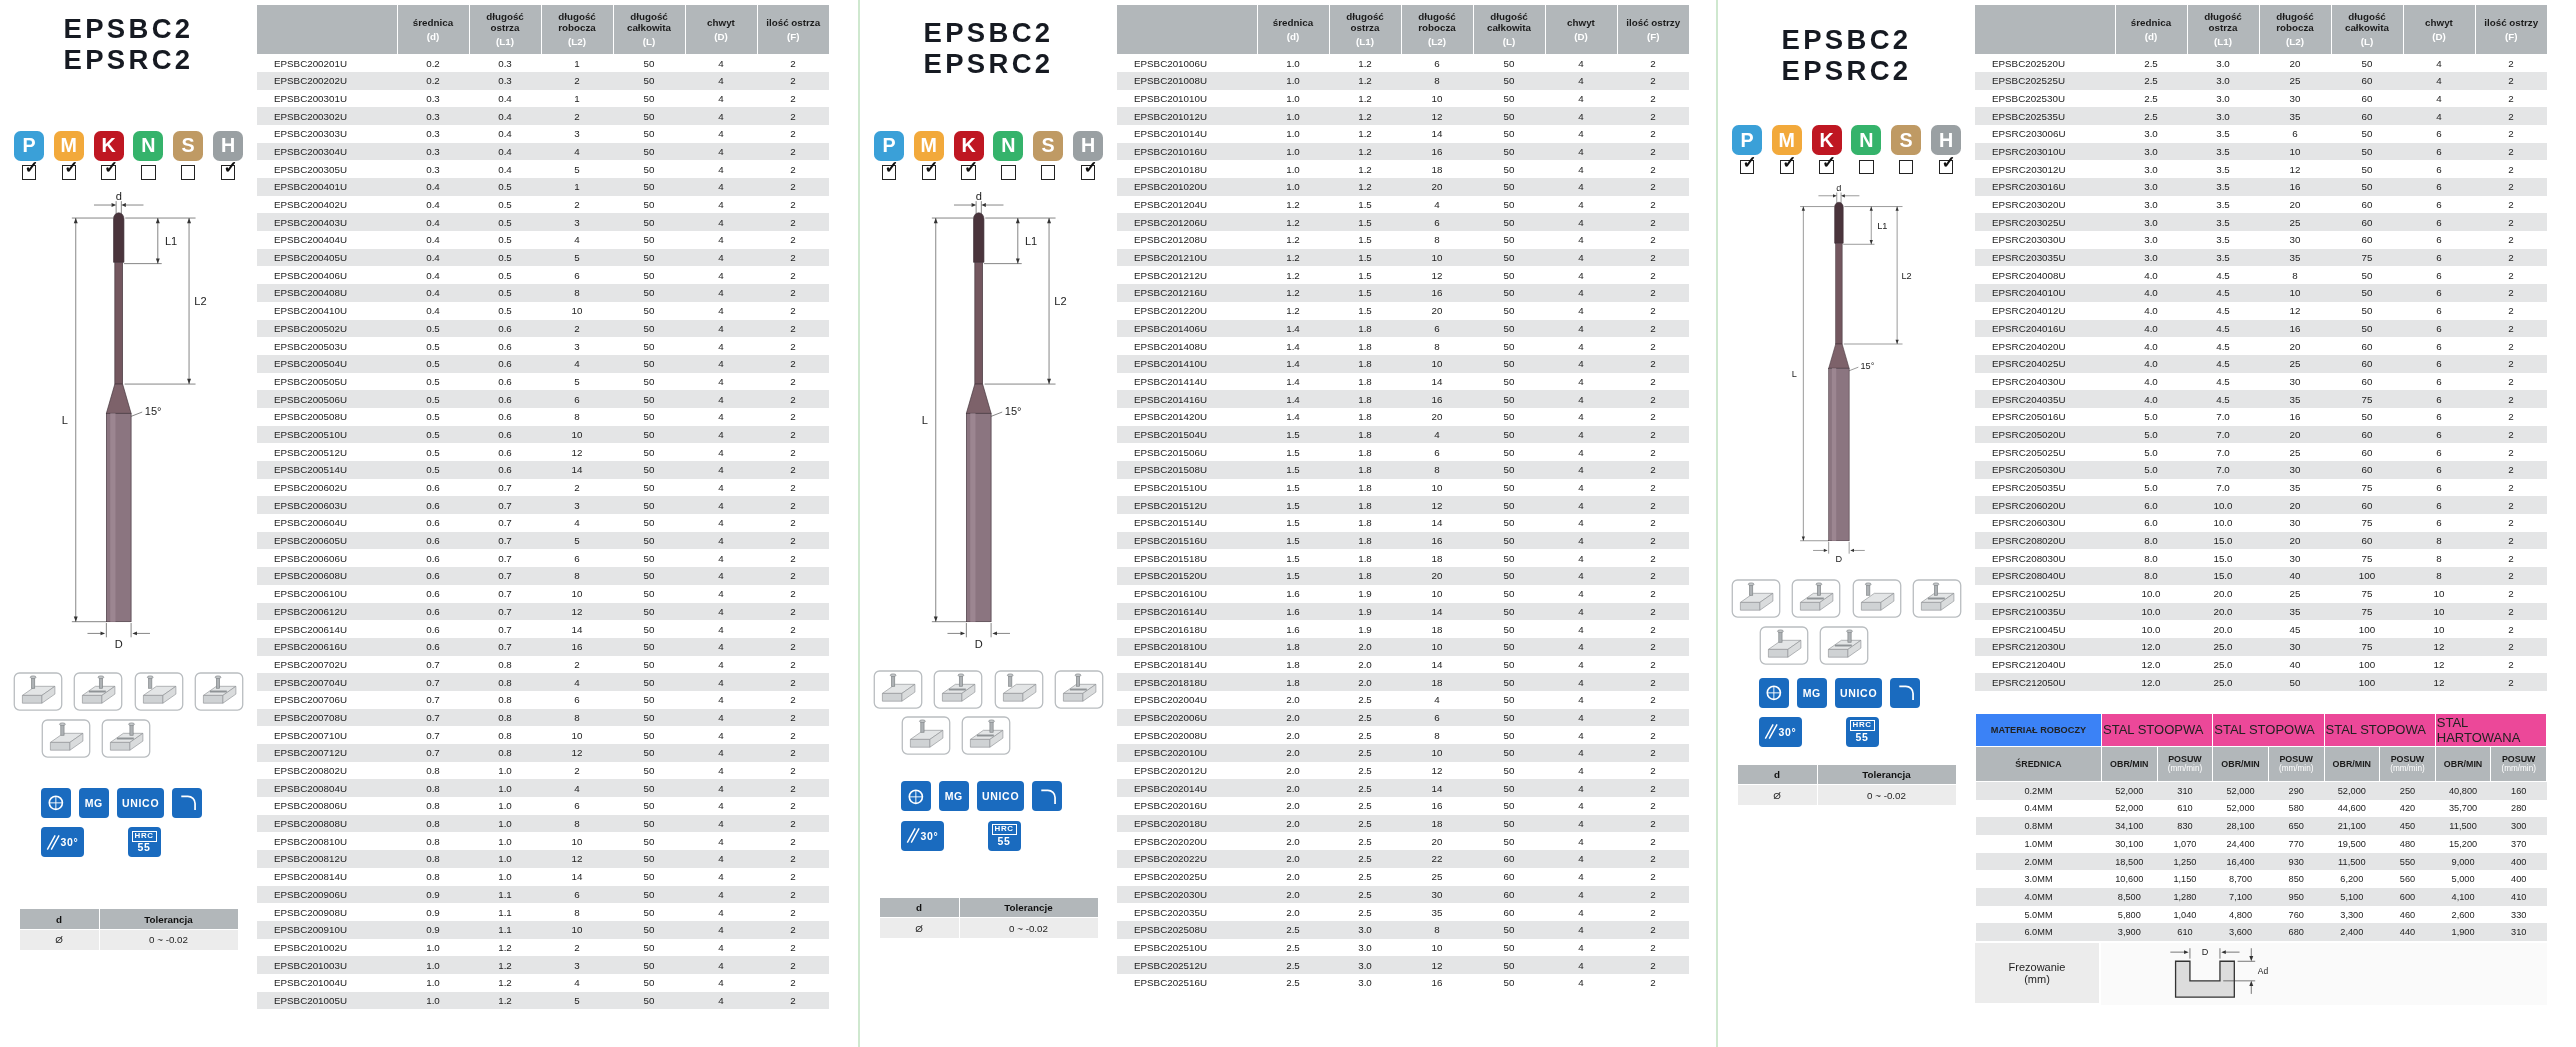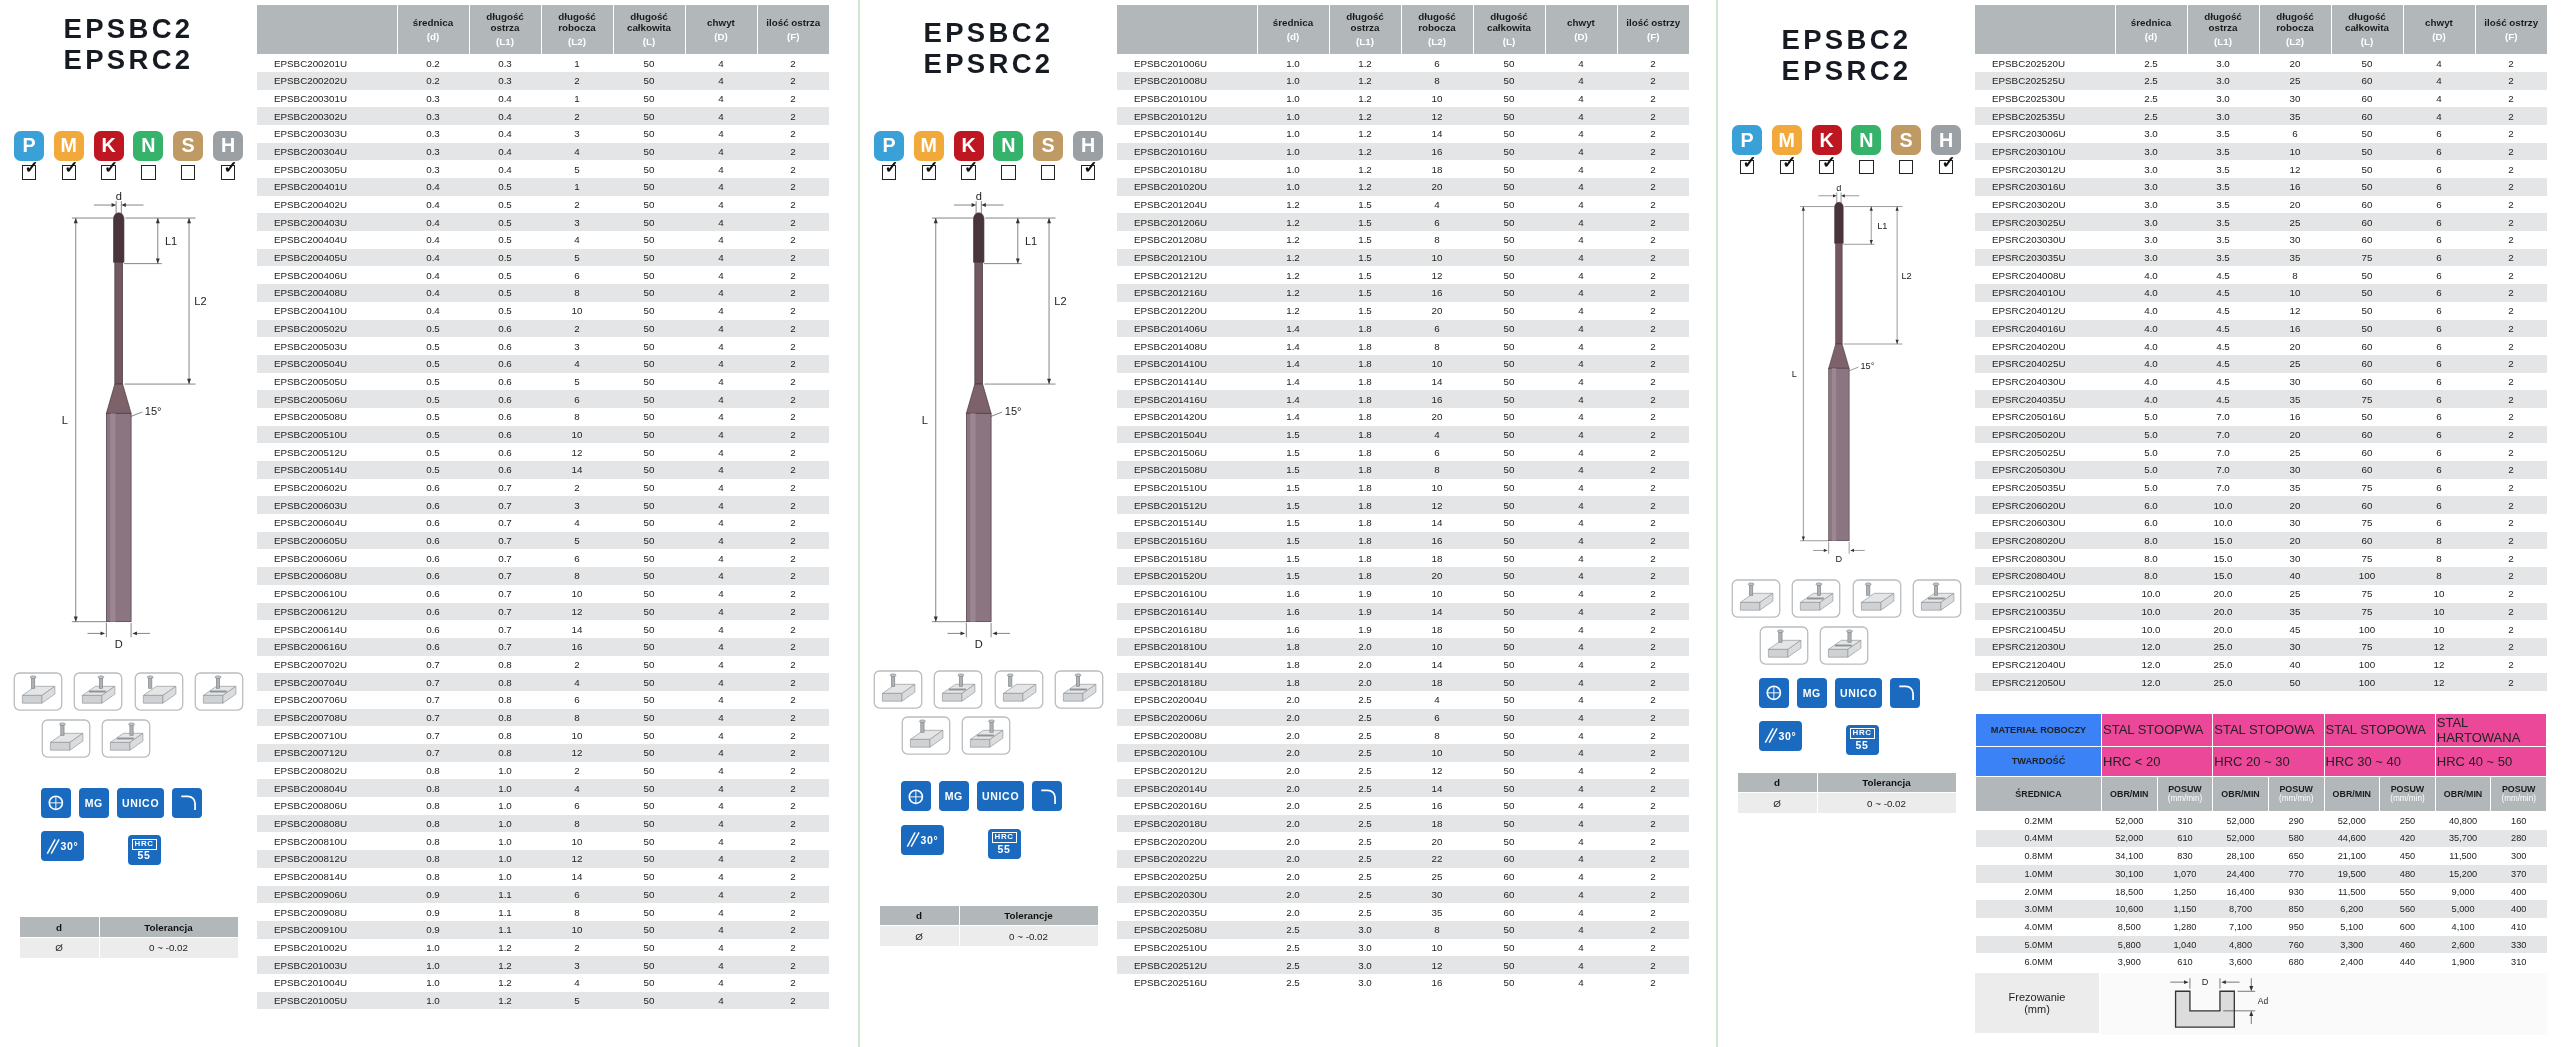--- a/index.html
+++ b/index.html
@@ -16,21 +16,21 @@
   .chip{width:30px;height:30px;border-radius:6.6px;color:#fff;font-size:19.7px;font-weight:bold;display:flex;align-items:center;justify-content:center;}
   .cb{width:12.5px;height:12.5px;border:1.3px solid #222;background:#fff;margin-top:4.6px;display:flex;align-items:center;justify-content:center;}
   .tick{font-size:17px;font-weight:bold;color:#111;transform:translate(2.6px,-4.6px);}
   .drawing{align-self:center;} .pA .drawing,.pB .drawing{margin-top:11.8px;} .pC .drawing{margin-top:10.5px;}
   .ops{display:flex;gap:10.5px;} .pA .ops1{margin-top:19.7px;} .pB .ops1{margin-top:17px;} .pC .ops1{margin-top:11.8px;}
   .ops2{margin-top:7.9px;align-self:flex-start;margin-left:37px;}
   .blues{display:flex;gap:7.9px;align-items:center;align-self:flex-start;margin-left:37px;}
   .pA .blues1{margin-top:30px;} .pB .blues1{margin-top:26px;} .pC .blues1{margin-top:13px;}
   .blues2{margin-top:9.2px;gap:44px;}
   .bluechip{height:30px;min-width:30px;border-radius:3.9px;background:#1a6bbf;color:#fff;display:flex;align-items:center;justify-content:center;font-weight:bold;font-size:10.5px;padding:0 5.2px;box-sizing:border-box;letter-spacing:0.7px;}
-  .hrc{flex-direction:column;font-size:8.5px;line-height:1.1;padding:0 3.9px;margin-top:8px;}
+  .hrc{flex-direction:column;font-size:8.5px;line-height:1.1;padding:0 3.9px;}
   .hrcl{border:1.3px solid #fff;padding:0 2px;font-size:7.9px;}
   .hrcv{font-size:10.5px;margin-top:0.7px;}
   .tol{border-collapse:collapse;align-self:center;} 
   .pA .tol{margin-top:51px;} .pB .tol{margin-top:46px;} .pC .tol{margin-top:17px;}
   .tol th{background:#b2b7ba;height:17.7px;font-size:9.8px;font-weight:bold;border:1.3px solid #fff;color:#111;}
   .tol td{background:#ececec;height:17.7px;text-align:center;font-size:9.8px;border:1.3px solid #fff;}
   .tolc1{width:77px;} .tolc2{width:136px;margin-left:20px;}
   .ptable{border-collapse:collapse;width:572px;table-layout:fixed;margin-top:5.2px;}
   .ptable th{background:#b2b7ba;height:49px;vertical-align:middle;font-size:9.8px;border-right:1.3px solid #fff;padding:0 2.6px;}
   .ptable th:last-child{border-right:none;}
@@ -2052,27 +2052,20 @@
           </colgroup>
         <tbody>
             <tr>
               <th class="clab">MATERIAŁ ROBOCZY</th>
               <td colspan="2" class="cval">STAL STOOPWA</td>
               <td colspan="2" class="cval">STAL STOPOWA</td>
               <td colspan="2" class="cval">STAL STOPOWA</td>
               <td colspan="2" class="cval">STAL HARTOWANA</td>
             </tr>
             <tr>
-              <th class="clab">TWARDOŚĆ</th>
-              <td colspan="2" class="cval">HRC &lt; 20</td>
-              <td colspan="2" class="cval">HRC 20 ~ 30</td>
-              <td colspan="2" class="cval">HRC 30 ~ 40</td>
-              <td colspan="2" class="cval">HRC 40 ~ 50</td>
-            </tr>
-            <tr>
               <th class="chead">ŚREDNICA</th>
               <th class="chead">OBR/MIN</th>
               <th class="chead">
                 <div>POSUW</div>
                 <div class="hs2">(mm/min)</div>
               </th>
               <th class="chead">OBR/MIN</th>
               <th class="chead">
                 <div>POSUW</div>
                 <div class="hs2">(mm/min)</div>

